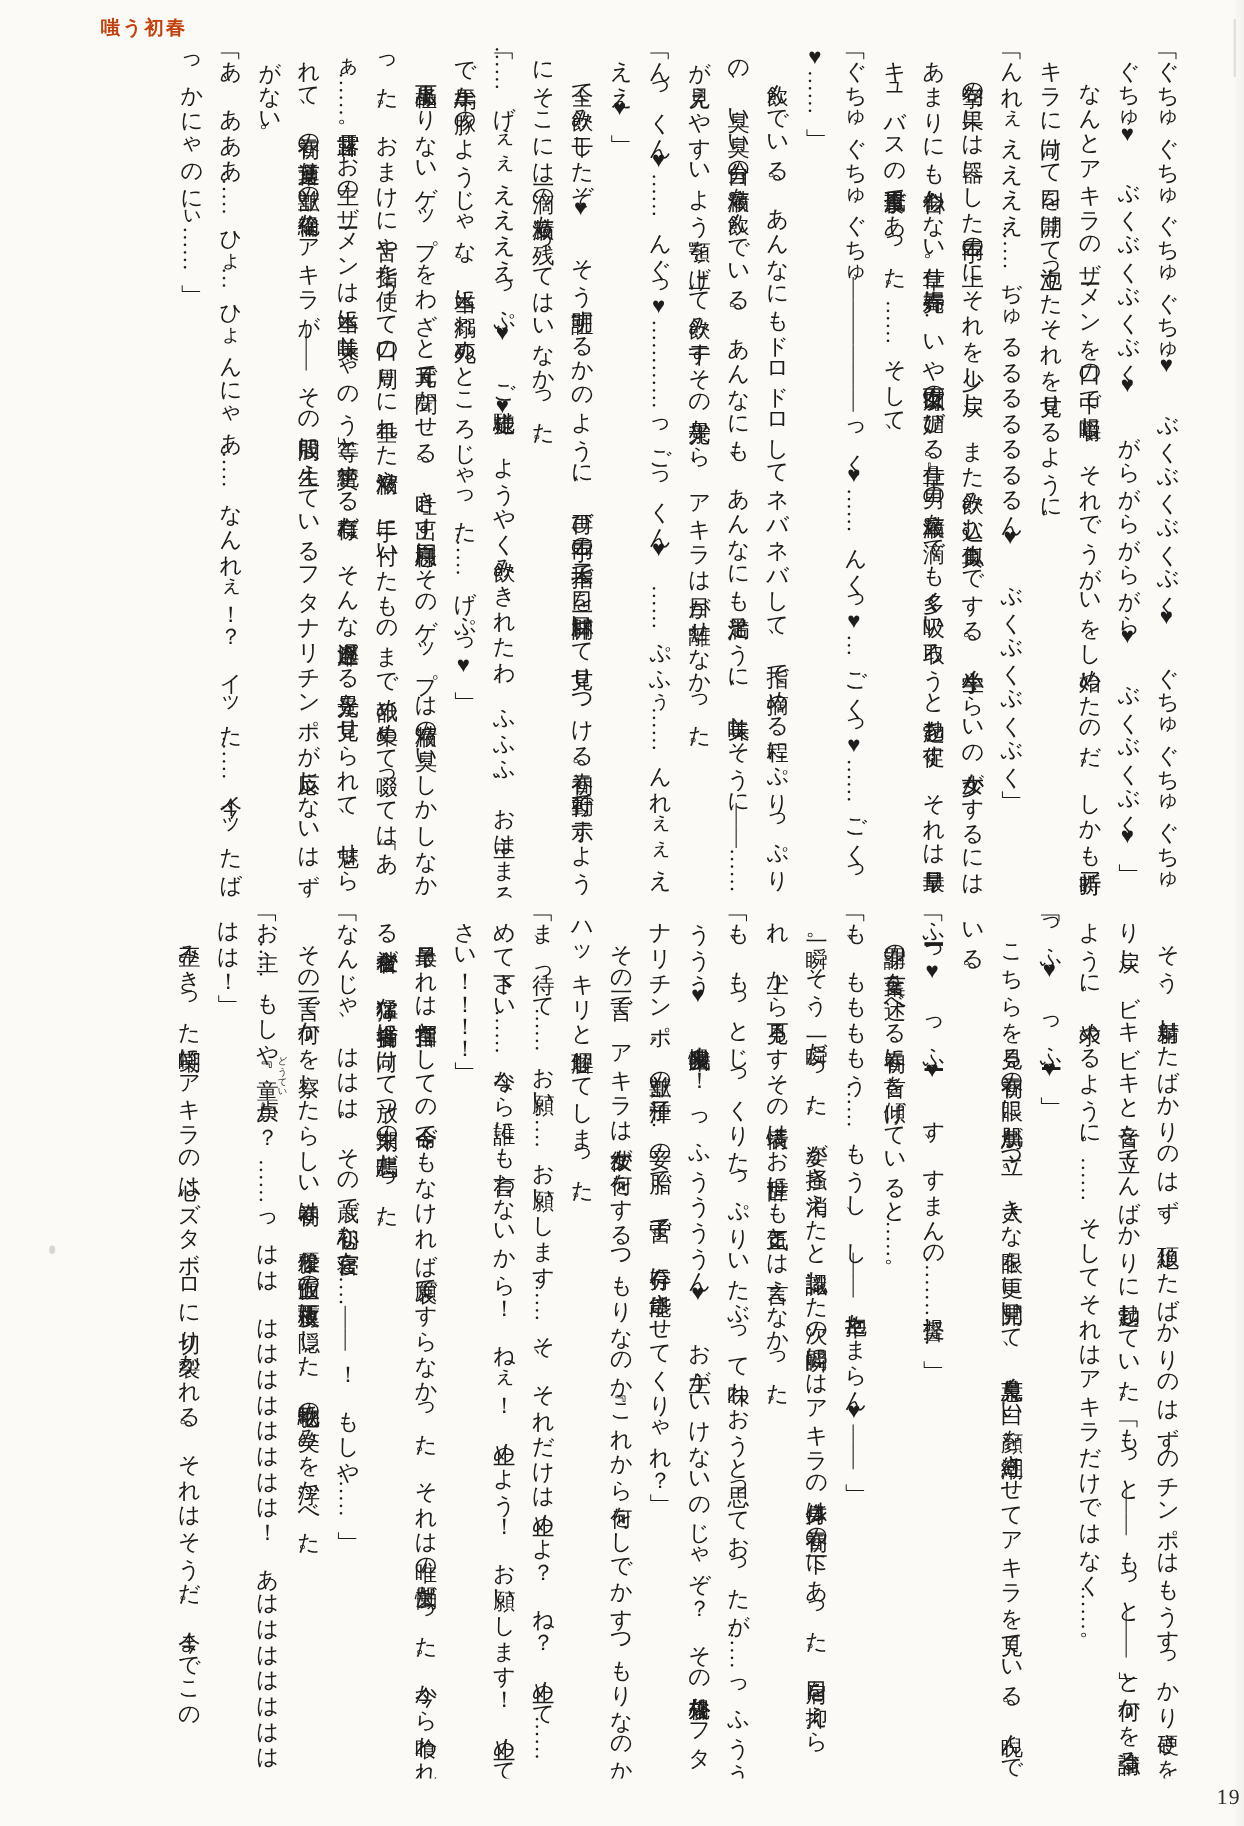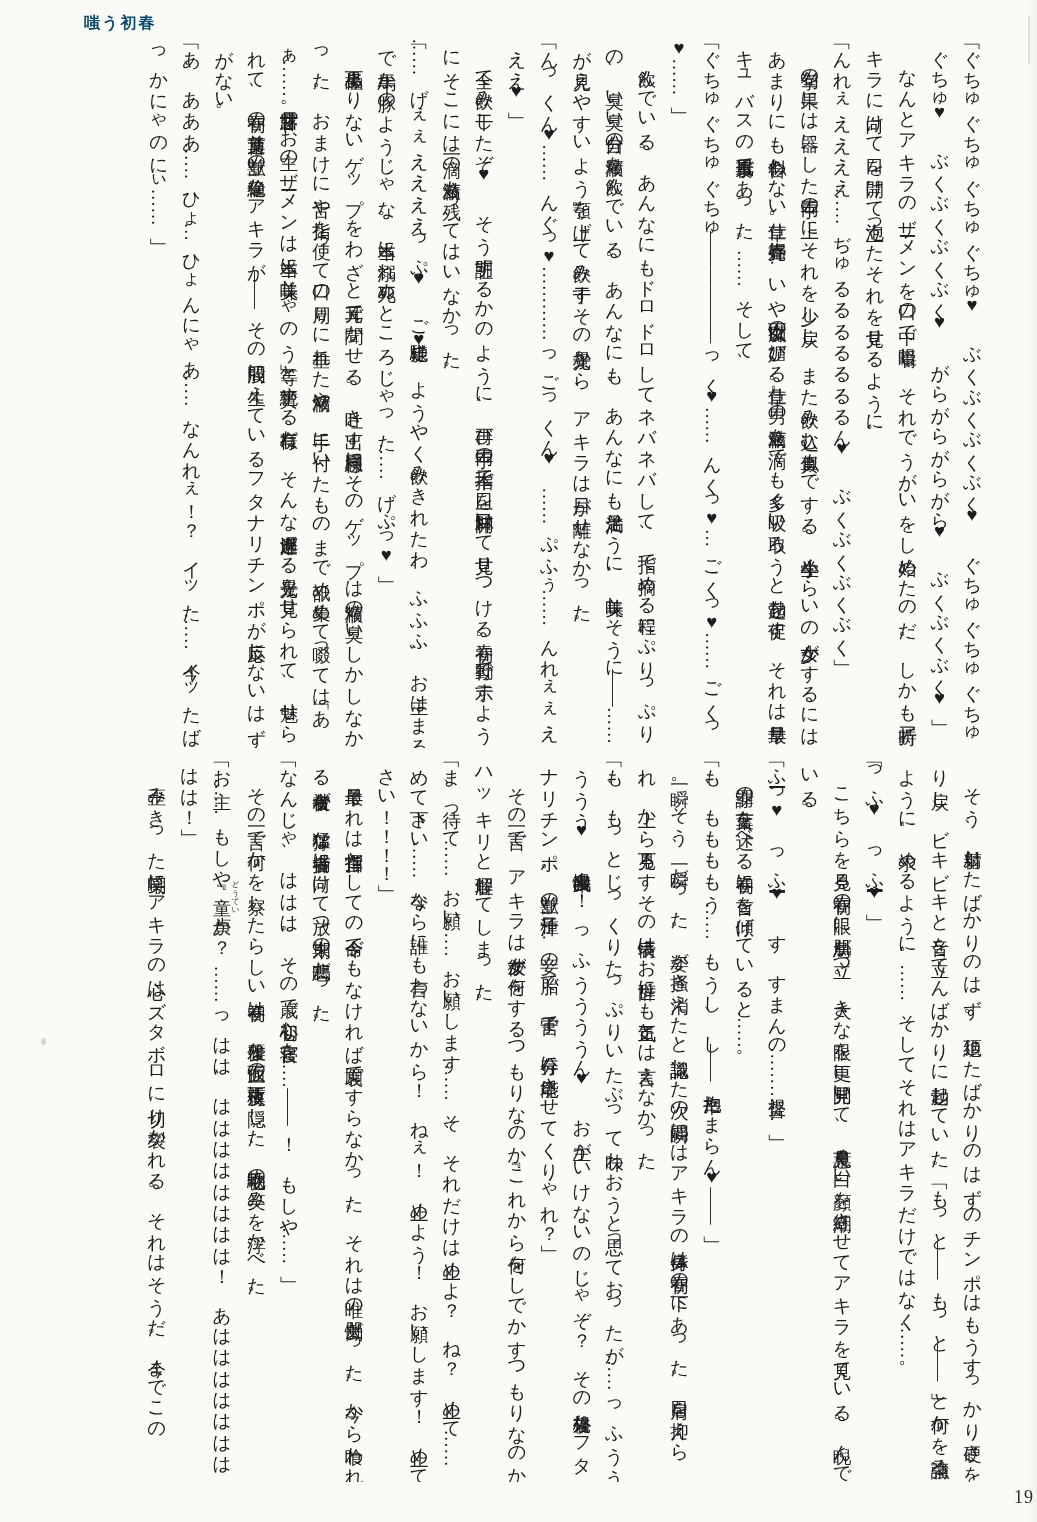--- a/index.html
+++ b/index.html
@@ -19,21 +19,21 @@
     inset: 0;
     color: #1d1d1d;
   }
   .header-title {
     position: absolute;
     top: 13px;
     left: 84px;
     font-size: 16px;
     font-weight: bold;
     letter-spacing: 2px;
-    color: #0c4a6e;
+    color: #c2410c;
     white-space: nowrap;
   }
   .band {
     position: absolute;
     left: 58px;
     width: 930px;
     writing-mode: vertical-rl;
     text-orientation: mixed;
     font-size: 18.5px;
     line-height: 1.76;

